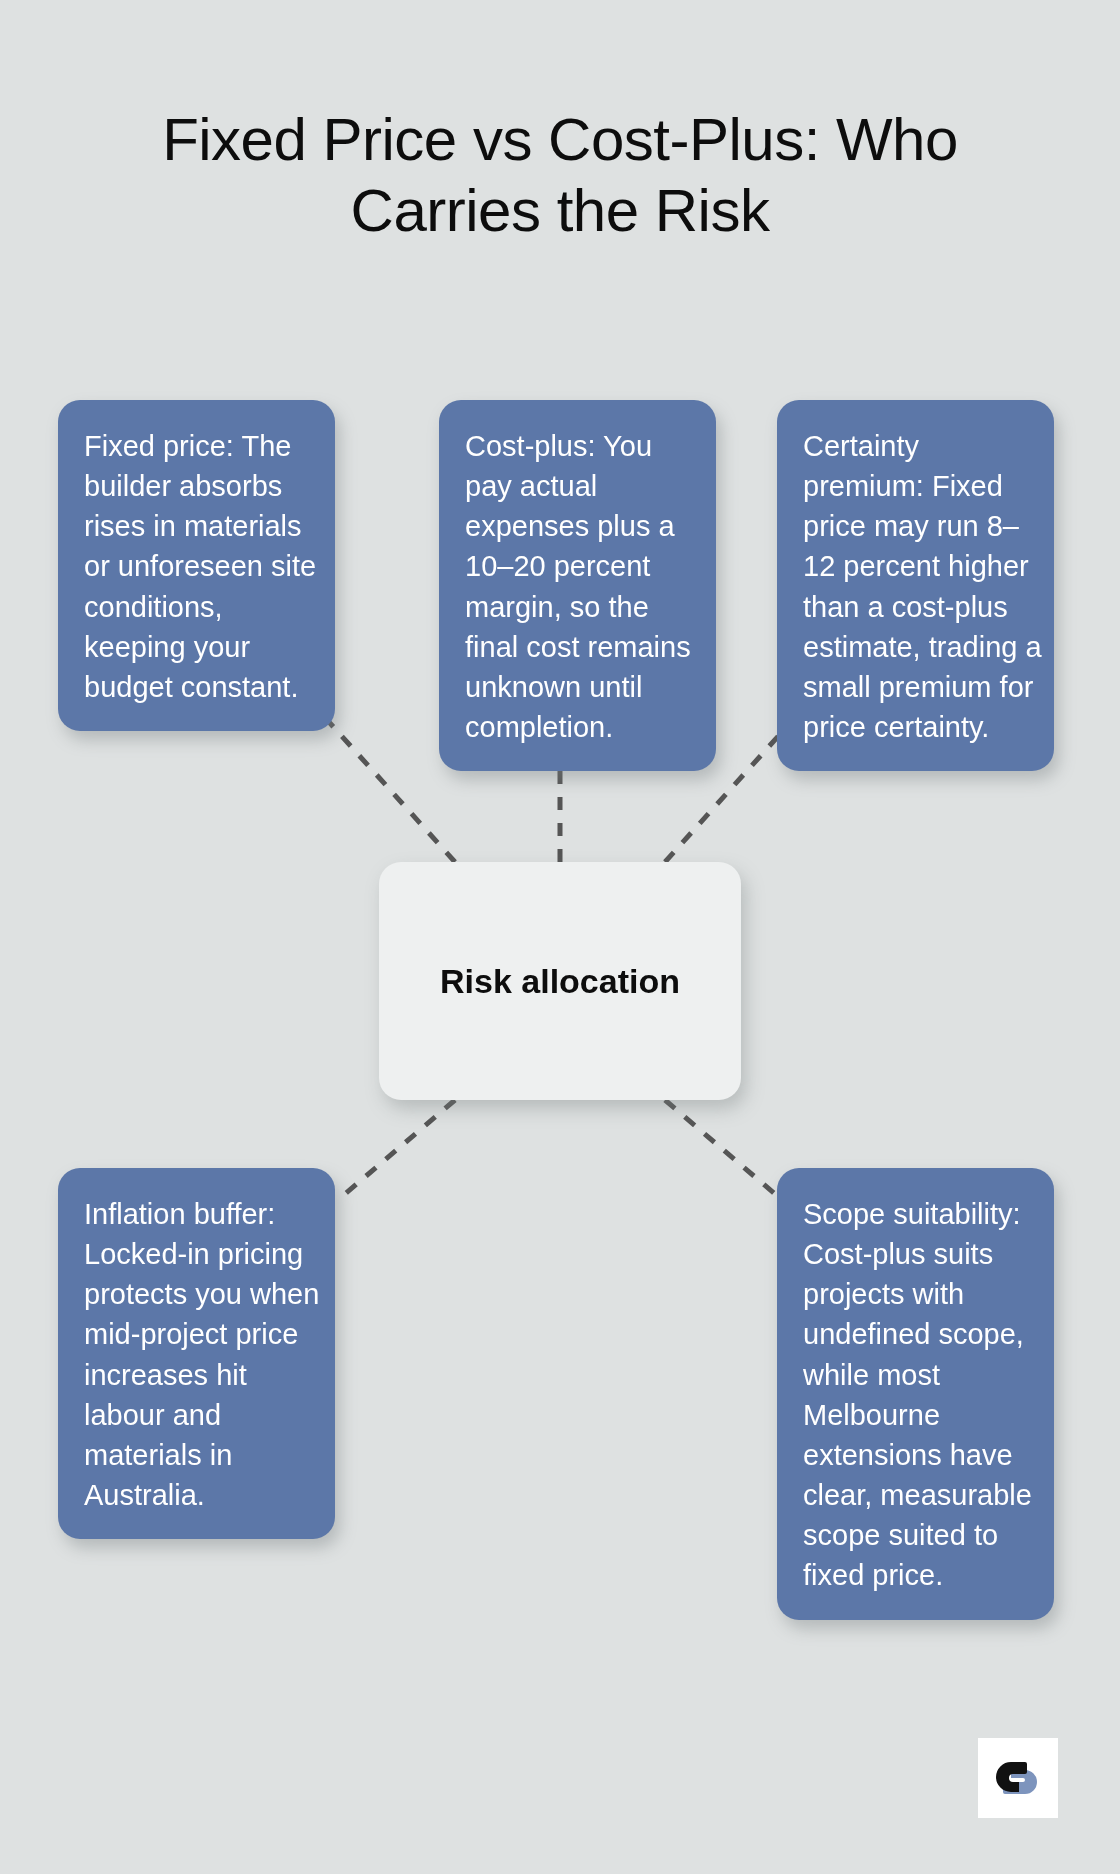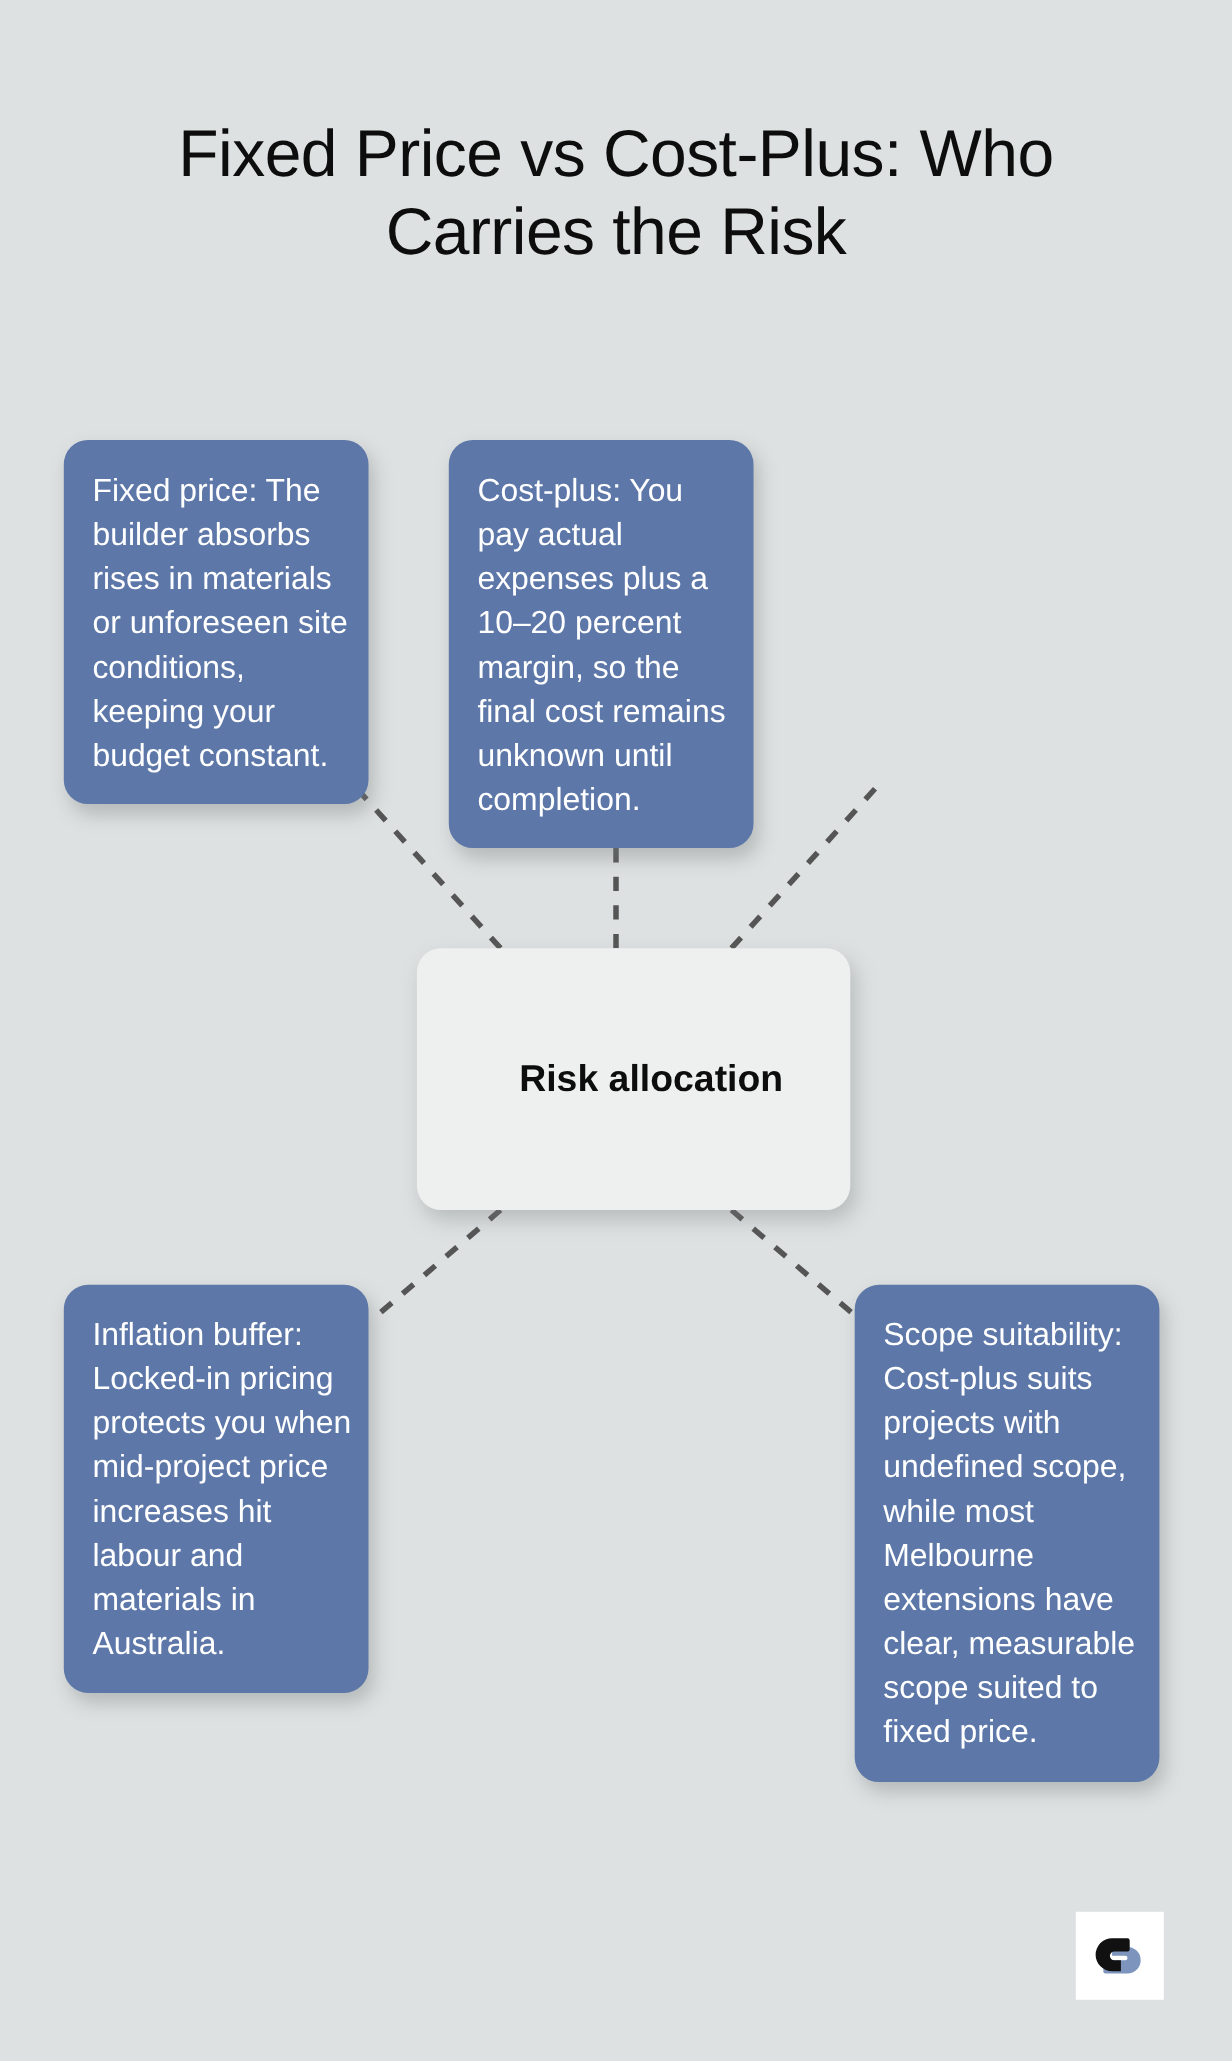--- a/index.html
+++ b/index.html
@@ -55,39 +55,38 @@
     box-sizing: border-box;
     padding: 26px 10px 24px 26px;
     font-size: 29px;
     line-height: 1.385;
     box-shadow: 5px 9px 16px rgba(120,128,130,0.40);
     word-wrap: break-word;
     -webkit-font-smoothing: antialiased;
   }
 
   .card.c0 { left: 58px;  top: 400px;  width: 277px; }
-  .card.c1 { left: 408px; top: 400px;  width: 277px; }
+  .card.c1 { left: 439px; top: 400px;  width: 277px; }
   .card.c2 { left: 777px; top: 400px;  width: 277px; }
   .card.c3 { left: 58px;  top: 1168px; width: 277px; }
   .card.c4 { left: 777px; top: 1168px; width: 277px; }
 
   
   .center-node {
     position: absolute;
     left: 379px;
     top: 862px;
     width: 362px;
     height: 238px;
     background: #eef0f0;
     border-radius: 22px;
     box-shadow: 5px 9px 18px rgba(120,128,130,0.38);
     display: flex;
     align-items: center;
     justify-content: center;
-    padding-left: 32px;
   }
   .center-node .label {
     font-size: 34px;
     font-weight: bold;
     color: #0d0d0d;
     text-align: center;
     padding: 0 24px;
   }
 
   
@@ -121,20 +120,23 @@
   </svg>
 
   <div class="card c0">
     <span>Fixed price: The builder absorbs rises in materials or unforeseen site conditions, keeping your budget constant.</span>
   </div>
 
   <div class="card c1">
     <span>Cost-plus: You pay actual expenses plus a 10–20 percent margin, so the final cost remains unknown until completion.</span>
   </div>
 
+  <div class="card c2">
+    <span>Certainty premium: Fixed price may run 8–12 percent higher than a cost-plus estimate, trading a small premium for price certainty.</span>
+  </div>
 
   <div class="card c4">
     <span>Scope suitability: Cost-plus suits projects with undefined scope, while most Melbourne extensions have clear, measurable scope suited to fixed price.</span>
   </div>
 
   <div class="card c3">
     <span>Inflation buffer: Locked-in pricing protects you when mid-project price increases hit labour and materials in Australia.</span>
   </div>
 
   <div class="center-node">

